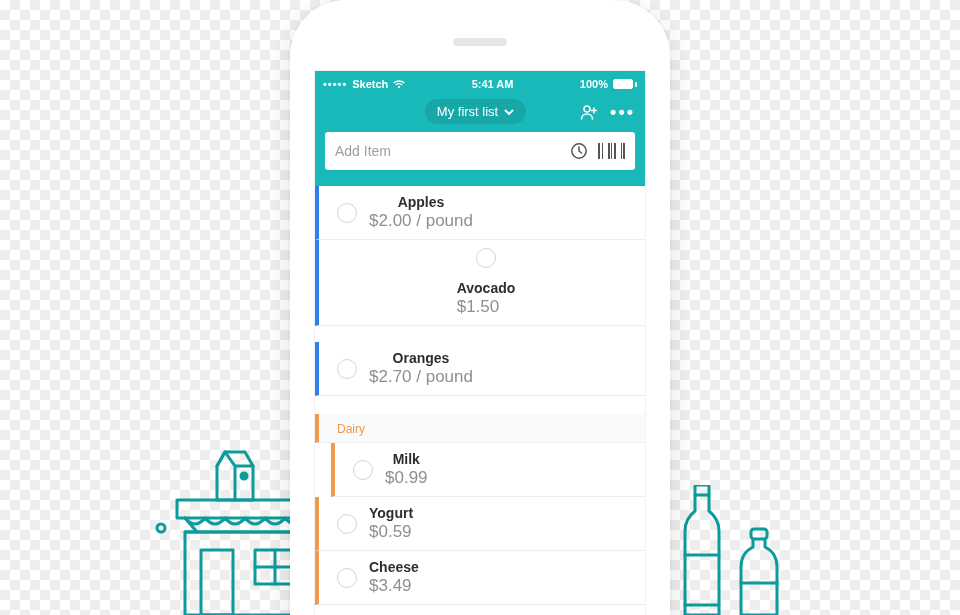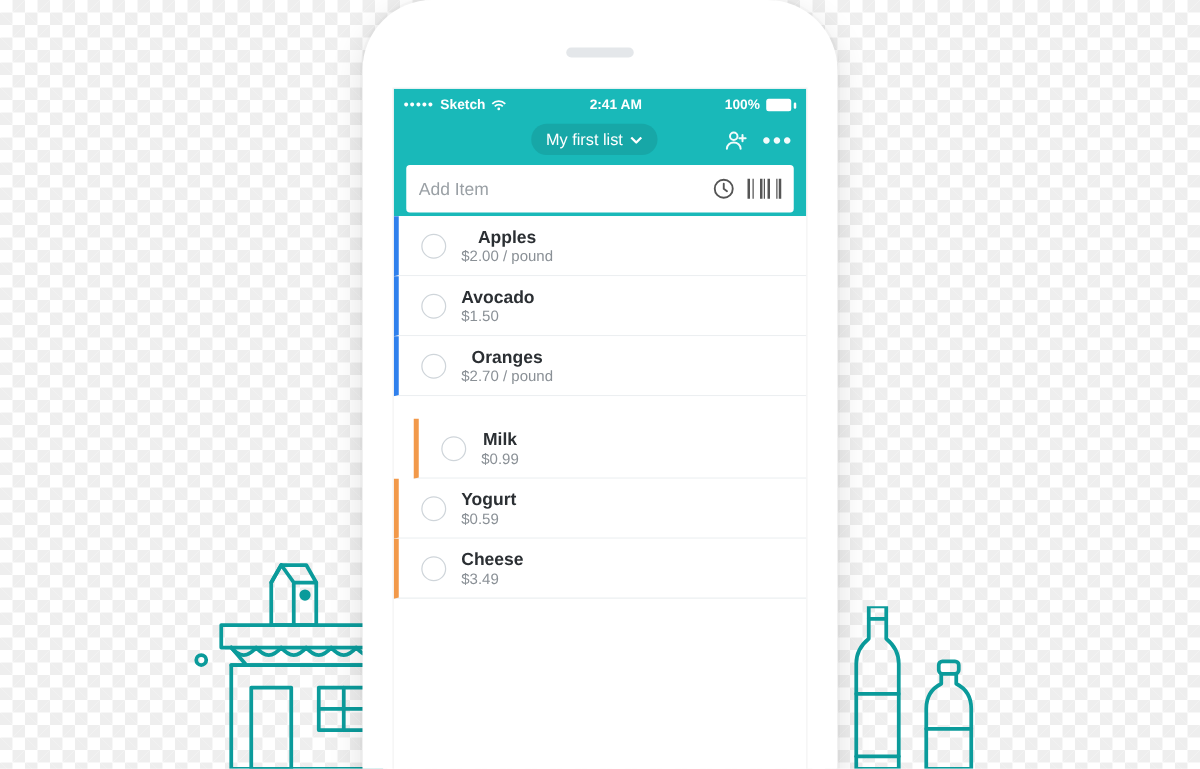--- a/index.html
+++ b/index.html
@@ -106,21 +106,21 @@
     border-radius: 14px;
     display: flex;
     align-items: center;
     gap: 6px;
   }
   .nav-actions { display: flex; gap: 12px; align-items: center; }
   .nav-actions svg, .nav-actions .ellipsis { opacity: 0.95; }
   .ellipsis { font-size: 18px; font-weight: 700; letter-spacing: 2px; color: #fff; line-height: 1; }
 
   .search-wrap {
-    padding: 0 10px 3px 10px;
+    padding: 0 10px 16px 10px;
   }
   .search {
     background: #fff;
     border-radius: 3px;
     height: 38px;
     display: flex;
     align-items: center;
     padding: 0 10px;
     gap: 10px;
   }
@@ -160,21 +160,21 @@
     background: #fff;
   }
   .check {
     width: 20px; height: 20px;
     border: 1.5px solid #cfd5da;
     border-radius: 50%;
     flex-shrink: 0;
   }
   .row-text { display: flex; flex-direction: column; }
   .row-name { font-size: 14px; font-weight: 600; color: #2b2f33; text-align: center; }
-  .row-price { font-size: 12px; color: #8a9096; margin-top: 1px; }
+  .row-price { font-size: 17px; color: #8a9096; margin-top: 1px; }
   .section-gap { height: 18px; background: #fff; }
 
 </style>
 </head>
 <body>
 
 <svg class="deco-left" viewBox="0 0 170 175" fill="none" stroke="#0b9b9b" stroke-width="3" stroke-linecap="round" stroke-linejoin="round">
   <rect x="30" y="92" width="120" height="83"></rect>
   <path d="M30 92 h120 M30 78 l12 14 M150 78 l-12 14"></path>
   <path d="M30 78 q10 12 20 0 q10 12 20 0 q10 12 20 0 q10 12 20 0 q10 12 20 0 q10 12 20 0"></path>
@@ -216,21 +216,21 @@
 
     <div class="header">
       <div class="statusbar">
         <div class="sb-left">
           <span class="dots">•••••</span>
           <span>Sketch</span>
           <svg width="12" height="10" viewBox="0 0 12 10" fill="#fff">
               <path d="M6 9.2a1.1 1.1 0 100-2.2 1.1 1.1 0 000 2.2zM2.3 5.6a5.2 5.2 0 017.4 0l-1 1a3.8 3.8 0 00-5.4 0l-1-1zM.3 3.6a8 8 0 0111.4 0l-1 1a6.6 6.6 0 00-9.4 0l-1-1z"></path>
             </svg>
         </div>
-        <div>2:41 AM</div>
+        <div>5:41 AM</div>
         <div class="sb-right">
           <span>100%</span>
           <span class="battery">
             <span class="battery-body"></span>
               <span class="battery-cap"></span>
           </span>
         </div>
       </div>
 
       <div class="navbar">
@@ -274,35 +274,36 @@
     </div>
 
     <div class="list-body" id="list-body">
         <div class="row" style="border-left-color: rgb(47, 128, 237);">
           <div class="check"></div>
           <div class="row-text">
             <div class="row-name">Apples</div>
             <div class="row-price">$2.00 / pound</div>
           </div>
         </div>
-        <div class="row" style="border-left-color: rgb(47, 128, 237);">
+        <div class="row" style="border-left-color: rgb(47, 128, 237); flex-direction: column;">
           <div class="check"></div>
           <div class="row-text">
             <div class="row-name">Avocado</div>
             <div class="row-price">$1.50</div>
           </div>
         </div>
-        <div class="row" style="border-left-color: rgb(47, 128, 237);">
+        <div class="row" style="border-left-color: rgb(47, 128, 237); margin-top: 16px;">
           <div class="check"></div>
           <div class="row-text">
             <div class="row-name">Oranges</div>
             <div class="row-price">$2.70 / pound</div>
           </div>
         </div>
         <div class="section-gap"></div>
+        <div class="section-header" style="border-left-color: rgb(242, 153, 74); color: rgb(242, 153, 74);">Dairy</div>
         <div class="row" style="border-left-color: rgb(242, 153, 74); margin-left: 16px;">
           <div class="check"></div>
           <div class="row-text">
             <div class="row-name">Milk</div>
             <div class="row-price">$0.99</div>
           </div>
         </div>
         <div class="row" style="border-left-color: rgb(242, 153, 74);">
           <div class="check"></div>
           <div class="row-text">

